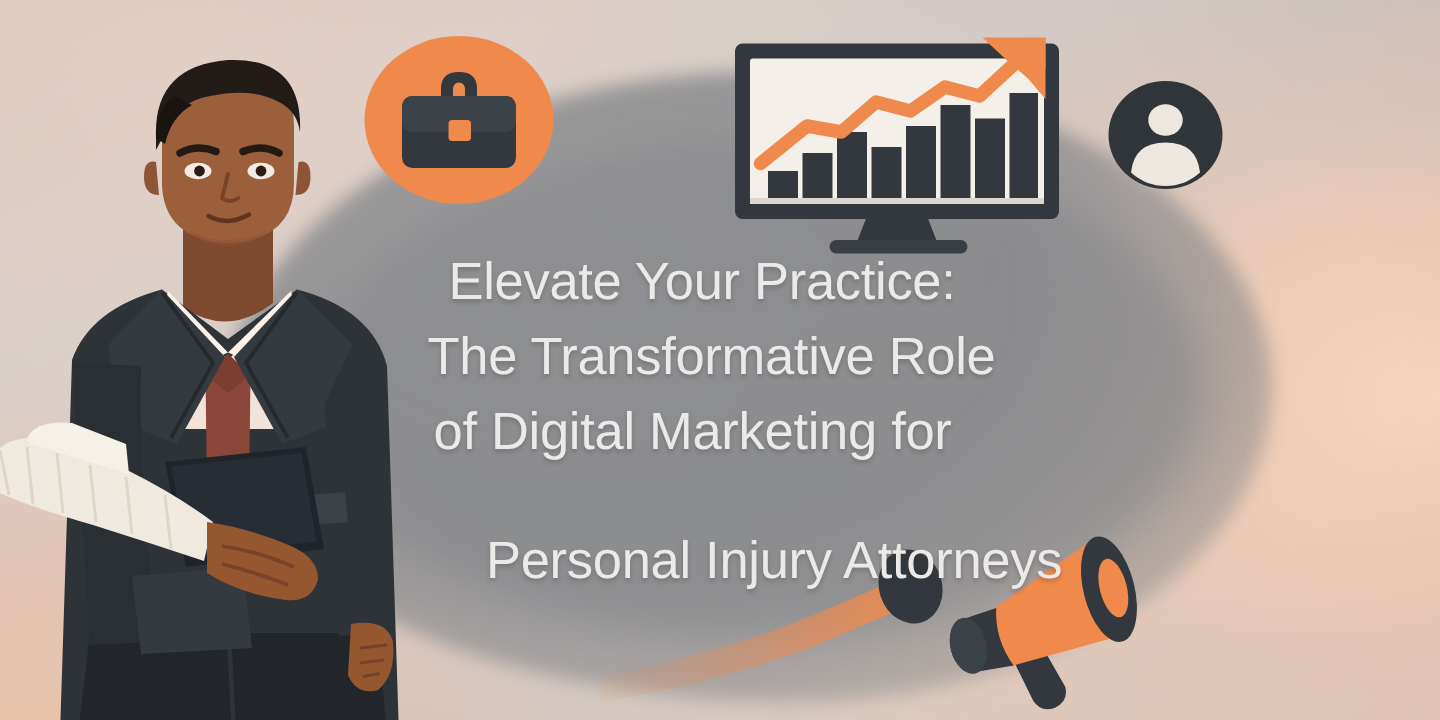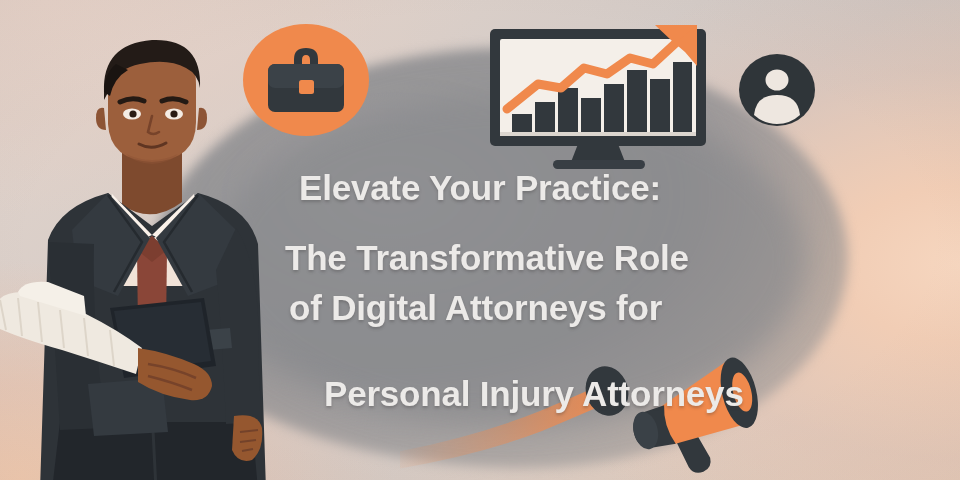--- a/index.html
+++ b/index.html
@@ -116,28 +116,28 @@
   
   .headline {
     position: absolute;
     left: 285px;
     top: 163px;
     width: 620px;
   }
   .headline .line {
     color: #eceae8;
     font-size: 35px;
-    font-weight: bold;
+    font-weight: normal;
     line-height: 50px;
     letter-spacing: -0.2px;
     white-space: nowrap;
     text-shadow: 0 2px 3px rgba(60,55,55,0.30);
   }
   .line-1 { text-indent: 14px; }
-  .line-2 { text-indent: 0px; margin-top: 20px; }
+  .line-2 { text-indent: 0px; }
   .line-3 { text-indent: 4px; }
   .line-4 { text-indent: 39px; margin-top: 36px; }
 </style>
 </head>
 <body>
 
 <div id="banner">
 
   <div class="bg-base"></div>
   <div class="bg-blob"></div>
@@ -293,17 +293,17 @@
 
         <path d="M244 44 Q232 48 232 62 Q232 76 244 80 L270 82 Q262 62 268 42 Z" fill="#32383d"></path>
         <ellipse cx="244" cy="62" rx="12" ry="19" fill="#3a4147"></ellipse>
       </g>
     </svg>
   </div>
 
   <div class="headline">
     <div class="line line-1">Elevate Your Practice:</div>
     <div class="line line-2">The Transformative Role</div>
-    <div class="line line-3">of Digital Attorneys for</div>
+    <div class="line line-3">of Digital Marketing for</div>
     <div class="line line-4">Personal Injury Attorneys</div>
   </div>
 
 </div>
 
 </body></html>

